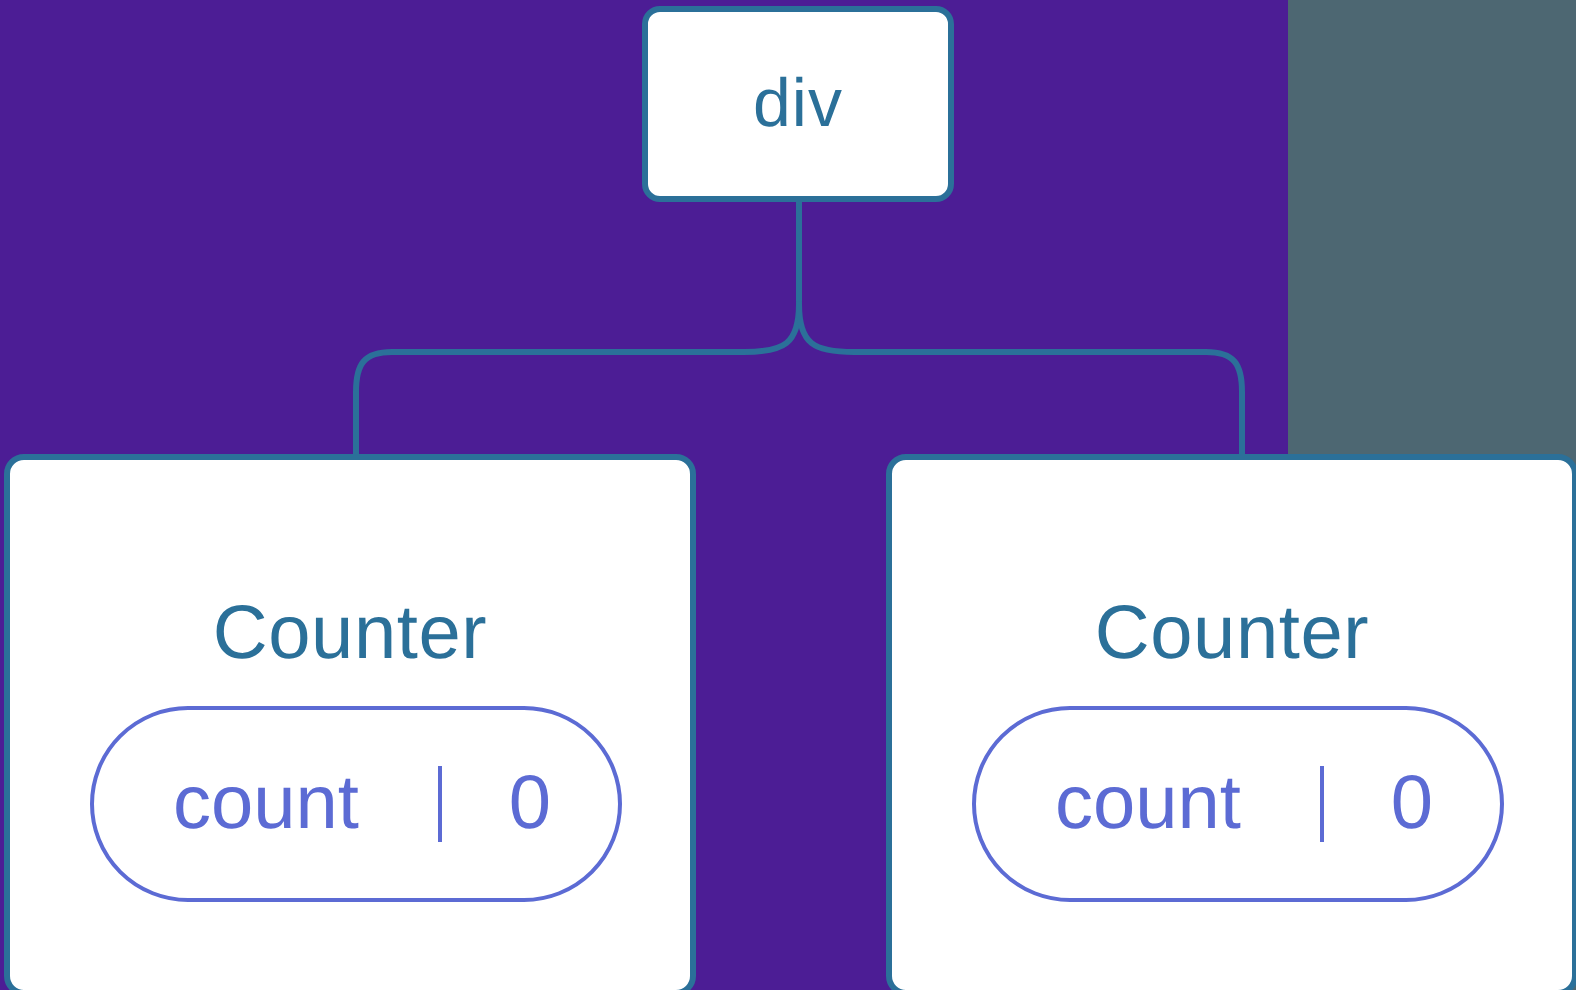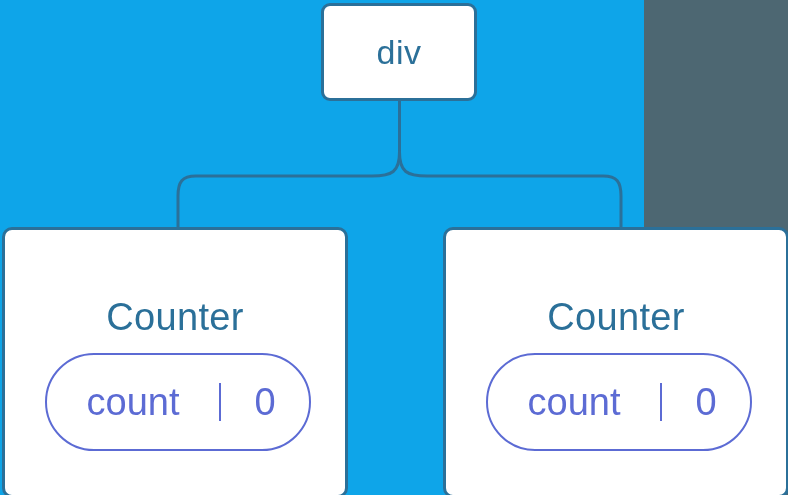--- a/index.html
+++ b/index.html
@@ -11,21 +11,21 @@
     height: 495px;
     background: #4d6772;
     font-family: "Liberation Sans", sans-serif;
     overflow: hidden;
   }
 
   #stage {
     position: relative;
     width: 644px;
     height: 495px;
-    background: #0ea5e9;
+    background: #4c1d95;
   }
 
   
   #connectors {
     position: absolute;
     left: 0;
     top: 0;
     width: 788px;
     height: 495px;
     pointer-events: none;

